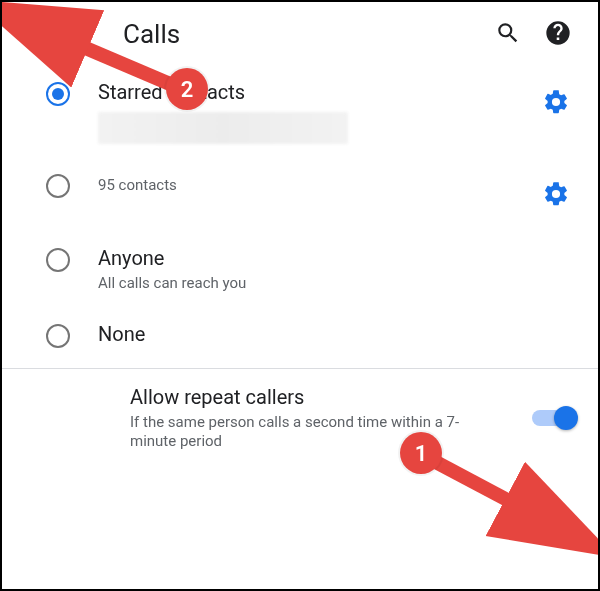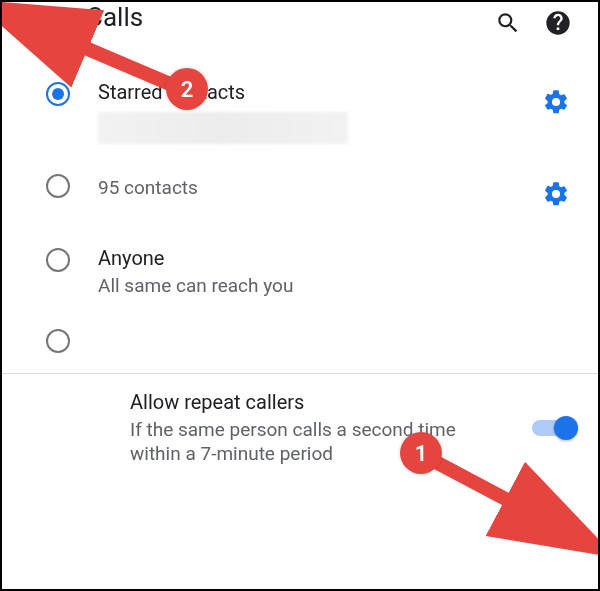--- a/index.html
+++ b/index.html
@@ -7,22 +7,24 @@
   body {
     width:600px; height:591px;
     font-family: Roboto, "Helvetica Neue", Arial, sans-serif;
     background:#fff;
     border:2px solid #000;
     position:relative;
     overflow:hidden;
   }
   .header {
     display:flex;
+    align-items:center;
     height:64px;
-    padding:0 18px 0 0;
+    padding:0 18px 0 12px;
+    margin-left:25px;
   }
   .icon-btn {
     width:44px; height:44px;
     display:flex; align-items:center; justify-content:center;
     border:none; background:none; cursor:pointer; padding:0;
   }
   .title {
     flex:1;
     font-size:26px;
     color:#202124;
@@ -61,21 +63,21 @@
   .text-slot {
     flex:1;
     padding-right:8px;
   }
   .opt-title {
     font-size:20px;
     color:#202124;
     line-height:1.2;
   }
   .opt-sub {
-    font-size:19px;
+    font-size:15px;
     color:#5f6368;
     margin-top:4px;
     line-height:1.3;
   }
   .redact {
     margin-top:8px;
     width:250px; height:32px;
     background:linear-gradient(90deg,#f2f2f2,#ececec,#f2f2f2);
     filter:blur(1.5px);
     border-radius:2px;
@@ -201,28 +203,31 @@
       </button>
     </div>
   </div>
 
   <div class="row">
     <div class="radio-slot">
       <span class="radio"></span>
     </div>
     <div class="text-slot">
       <div class="opt-title">Anyone</div>
-      <div class="opt-sub">All same can reach you</div>
+      <div class="opt-sub">All calls can reach you</div>
     </div>
     <div class="trailing"></div>
   </div>
 
   <div class="row short">
     <div class="radio-slot">
       <span class="radio"></span>
+    </div>
+    <div class="text-slot">
+      <div class="opt-title">None</div>
     </div>
     <div class="trailing"></div>
   </div>
 
 </div>
 
 <div class="divider"></div>
 
 <div class="switch-row">
   <div class="text-slot">

